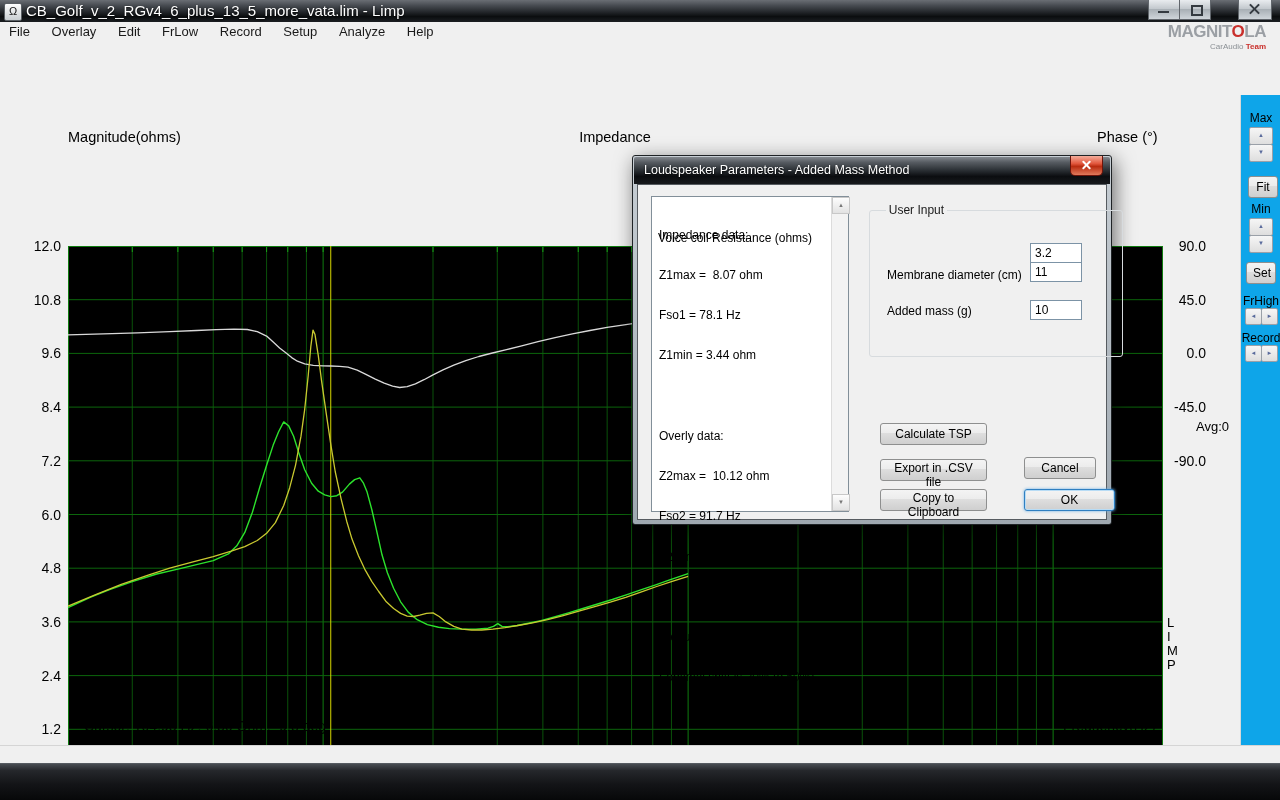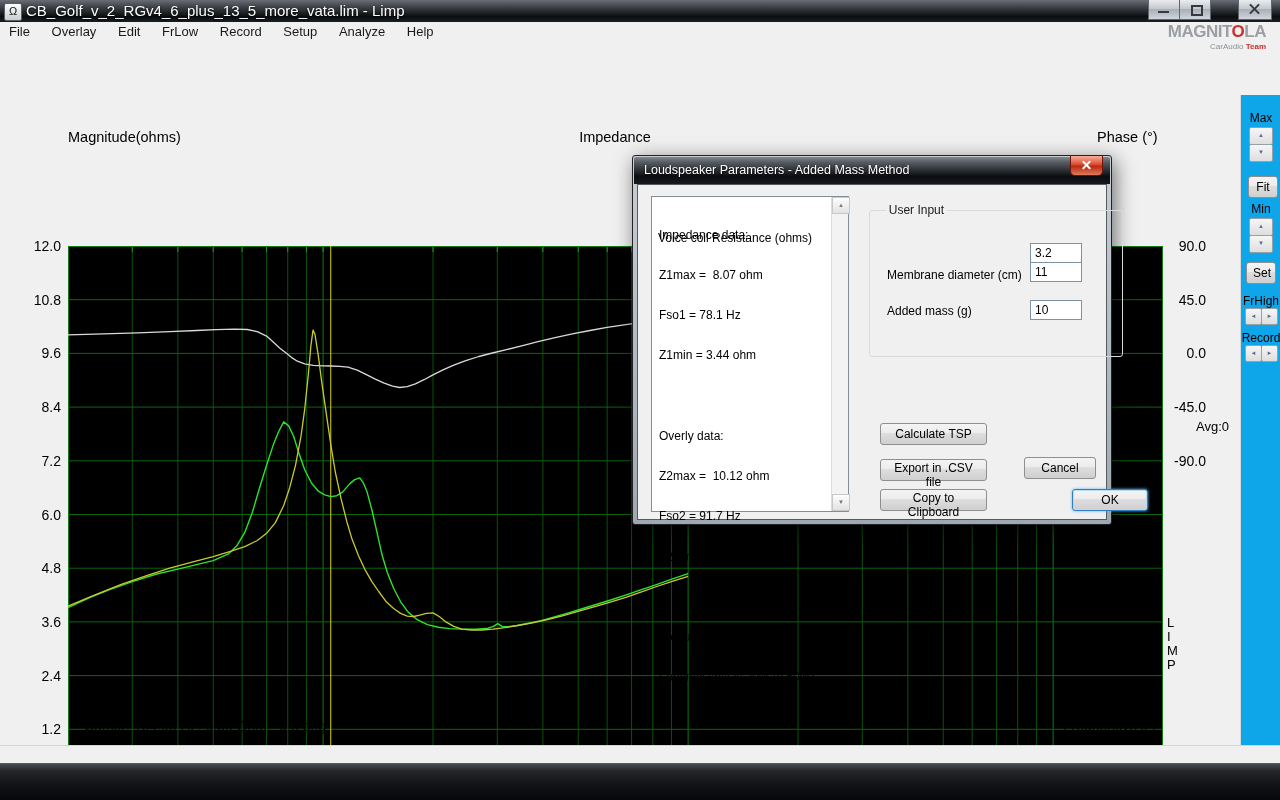--- a/index.html
+++ b/index.html
@@ -409,21 +409,21 @@
       <input class="fld-input" style="top: 58px; left: 392px;" value="3.2">
       <span class="fld-label" style="left:249px;top:83px;">Membrane diameter (cm)</span>
       <input class="fld-input" style="top: 77px; left: 392px;" value="11">
       <span class="fld-label" style="left:249px;top:119px;">Added mass (g)</span>
       <input class="fld-input" style="top: 115px; left: 392px;" value="10">
 
       <button class="dlg-btn pushbtn" style="left:242px;top:238px;width:107px;">Calculate TSP</button>
       <button class="dlg-btn pushbtn" style="left:242px;top:274px;width:107px;">Export in .CSV file</button>
       <button class="dlg-btn pushbtn" style="left:242px;top:304px;width:107px;">Copy to Clipboard</button>
       <button class="dlg-btn pushbtn" style="left:386px;top:272px;width:72px;">Cancel</button>
-      <button class="dlg-btn pushbtn" id="ok-btn" style="left:386px;top:304px;width:76px;margin-left:48px;">OK</button>
+      <button class="dlg-btn pushbtn" id="ok-btn" style="left:386px;top:304px;width:91px;">OK</button>
     </div>
   </div>
 
   <div id="statusbar" class="abs">
     
     
     
     
     
     

